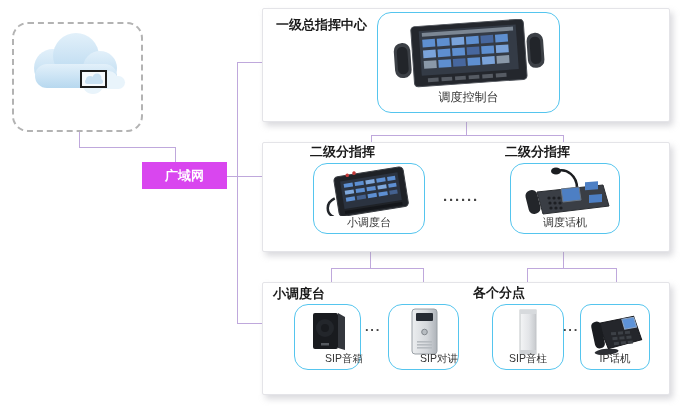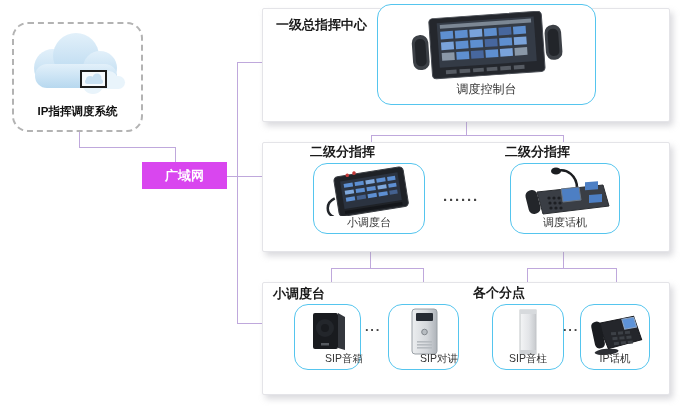--- a/index.html
+++ b/index.html
@@ -59,31 +59,30 @@
       <circle cx="79" cy="40" r="17" fill="url(#cg)"></circle>
       <rect x="14" y="36" width="82" height="24" rx="12" fill="url(#cg)"></rect>
       <circle cx="72" cy="55" r="11" fill="#e9f4fb"></circle>
       <circle cx="88" cy="52" r="9" fill="#e9f4fb"></circle>
       <rect x="60" y="48" width="44" height="13" rx="6.5" fill="#e9f4fb"></rect>
       <rect x="60" y="43" width="25" height="16" fill="#f6fafd" stroke="#1c1c1c" stroke-width="2"></rect>
       <circle cx="69" cy="52" r="4" fill="#c8e0f2"></circle>
       <circle cx="76" cy="50" r="4.5" fill="#c8e0f2"></circle>
       <rect x="64" y="51" width="18" height="5" rx="2.5" fill="#c8e0f2"></rect>
     </svg>
-    <div id="cloud-label">IP指挥调度系统</div>
   </div>
 
   <div id="wan-badge">
     <span>广域网</span>
   </div>
 
   <div class="section" style="left:262px;top:8px;width:406px;height:112px;"></div>
   <div class="sec-title" style="left:276px;top:16px;">一级总指挥中心</div>
 
-  <div class="card" style="left:377px;top:4px;width:181px;height:99px;padding-left:36px;">
+  <div class="card" style="left:377px;top:12px;width:181px;height:99px;">
     <svg class="dev-icon" width="156" height="70" viewBox="0 0 160 72" style="top:6px;">
       <g transform="rotate(-4 80 36)">
         <rect x="3" y="20" width="17" height="36" rx="8" fill="#3c4046"></rect>
         <rect x="6" y="24" width="11" height="28" rx="5" fill="#22252a"></rect>
         <rect x="140" y="19" width="17" height="36" rx="8" fill="#3c4046"></rect>
         <rect x="143" y="23" width="11" height="28" rx="5" fill="#22252a"></rect>
         <rect x="22" y="4" width="116" height="62" rx="4" fill="#24272d" stroke="#4a4e55"></rect>
         <rect x="30" y="9" width="100" height="46" fill="#343b46"></rect>
         <rect x="33" y="11" width="94" height="4" fill="#7c8794"></rect>
         <g fill="#5e8fd0">
@@ -227,21 +226,21 @@
       </defs>
       <rect x="7" y="2" width="16" height="44" fill="url(#cl)" stroke="#c2c5c8"></rect>
       <rect x="7" y="2" width="16" height="4" fill="#d7dadd"></rect>
       <rect x="7" y="42" width="16" height="4" fill="#cfd2d5"></rect>
     </svg>
     <div class="dev-label" style="font-size:10.5px;">SIP音柱</div>
   </div>
 
   <div class="dots" style="left:563px;top:322px;font-size:13px;">···</div>
 
-  <div class="card" style="left:580px;top:304px;width:68px;height:64px;">
+  <div class="card" style="left:580px;top:304px;width:68px;height:64px;border-radius:11px;">
     <svg class="dev-icon" width="60" height="46" viewBox="0 0 60 46" style="top:5px;">
       <g transform="rotate(-5 30 23)">
         <polygon points="14,12 50,8 56,32 22,38" fill="#24262b" stroke="#17181c"></polygon>
         <polygon points="38,10 50,9 52,19 40,20" fill="#5e93d8" stroke="#8fa6c4"></polygon>
         <g fill="#3c4046">
           <rect x="26" y="22" width="5" height="3"></rect>
             <rect x="33" y="22" width="5" height="3"></rect>
             <rect x="40" y="22" width="5" height="3"></rect>
           <rect x="27" y="27" width="5" height="3"></rect>
             <rect x="34" y="27" width="5" height="3"></rect>

